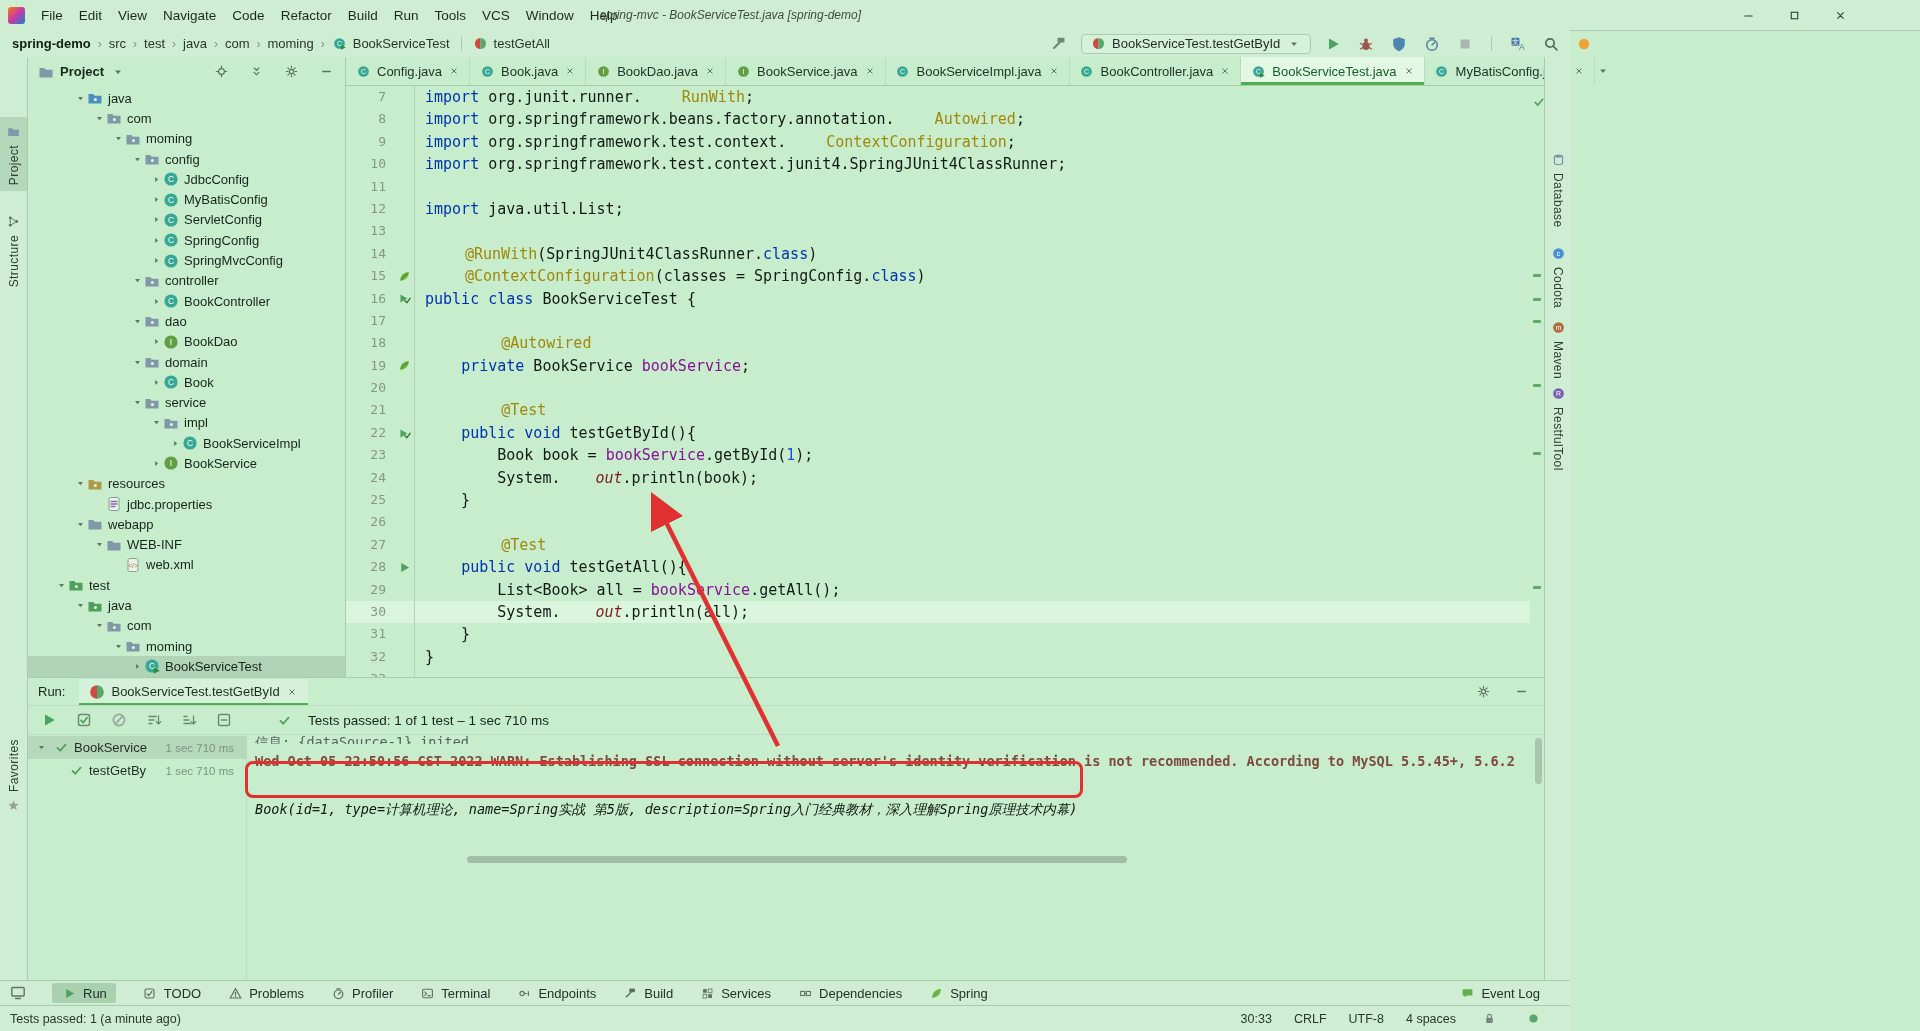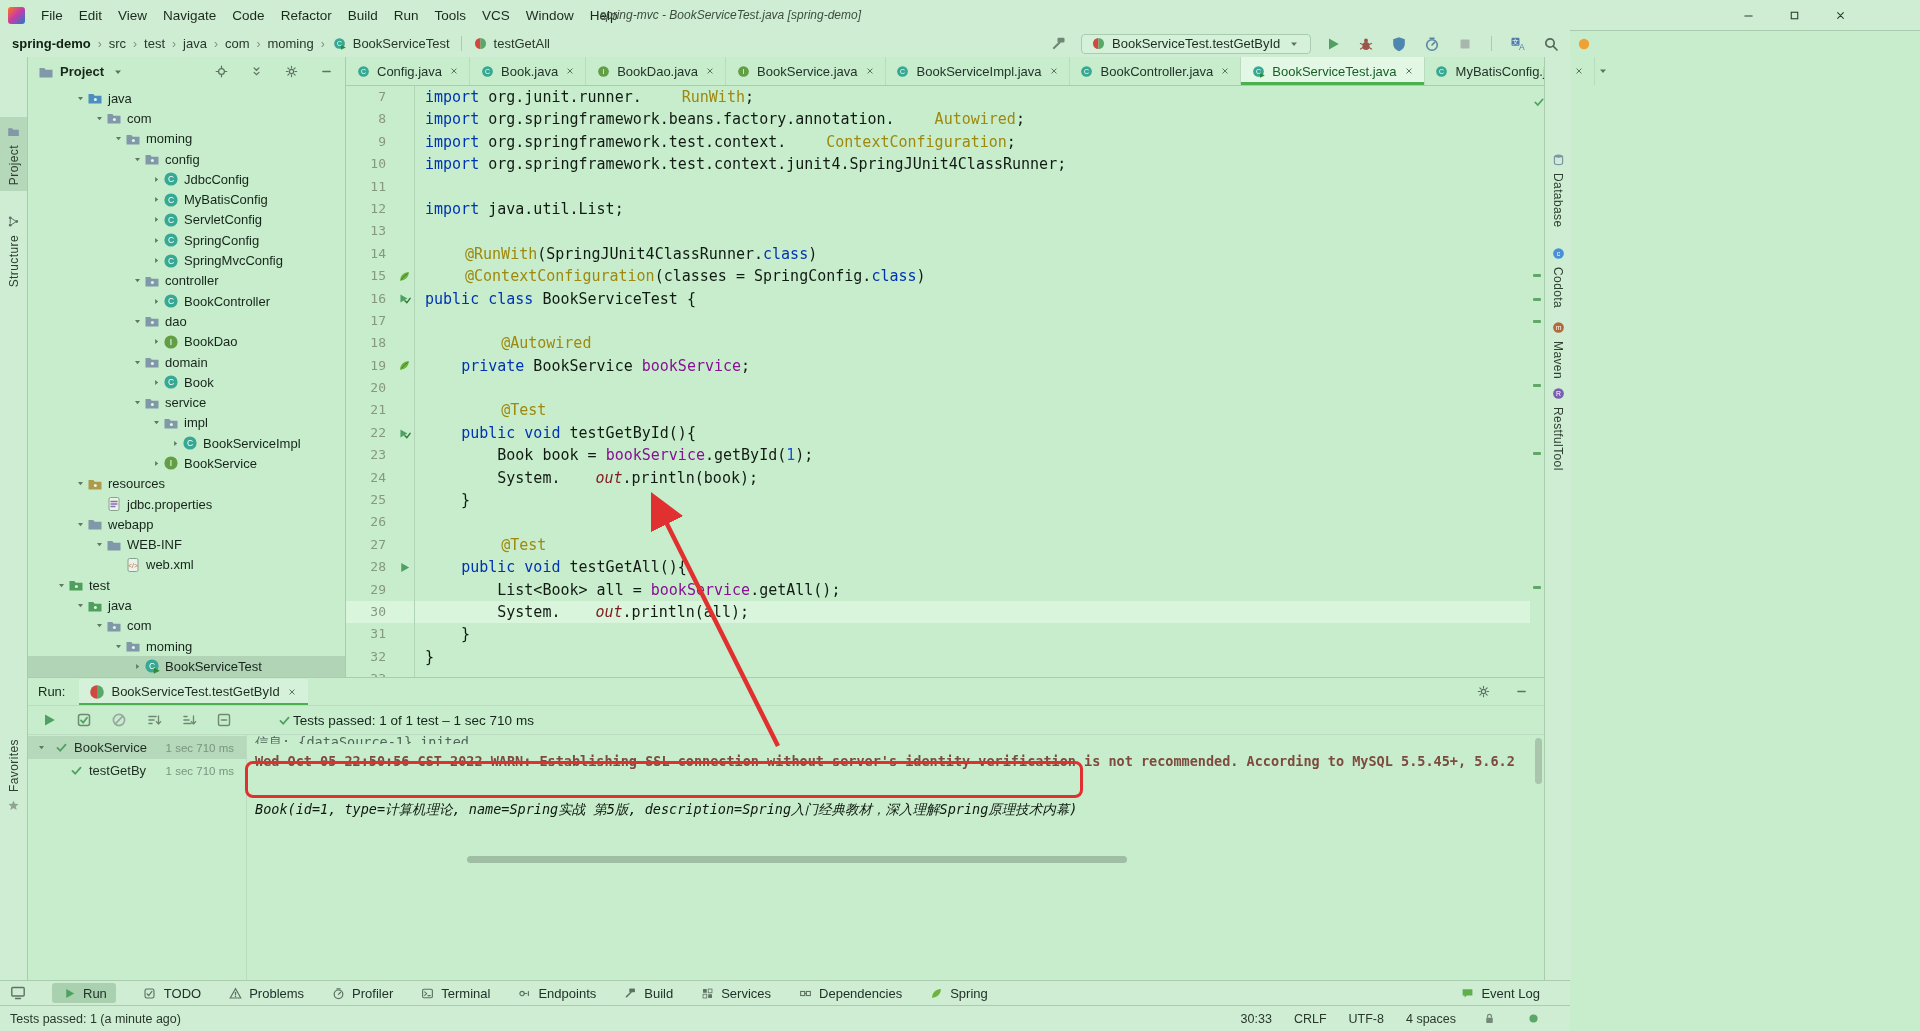--- a/index.html
+++ b/index.html
@@ -71,21 +71,21 @@
   #scrollcol{position:absolute;right:0;top:29px;width:14px;bottom:0;}
   .smark{position:absolute;left:3px;width:8px;height:3px;background:#61A868;border-radius:1px;}
 
   
   #run-panel{position:absolute;left:28px;top:677px;width:1516px;height:303px;background:#C7EDCC;border-top:1px solid #A8CCAD;}
   #run-header{height:27px;display:flex;align-items:center;font-size:13px;border-bottom:1px solid #BBDCC0;}
   #run-label{margin-left:10px;color:#17271a;}
   .run-tab{display:flex;align-items:center;gap:6px;margin-left:14px;height:26px;padding:0 10px;background:#D5F1D9;box-shadow:inset 0 -2px 0 #4CAF50;}
   #rh-tools{margin-left:auto;display:flex;gap:16px;margin-right:12px;}
   #run-toolbar{height:28px;display:flex;align-items:center;gap:13px;padding-left:10px;border-bottom:1px solid #BBDCC0;}
-  .tstat{display:flex;align-items:center;gap:1px;margin-left:28px;font-size:13.5px;color:#16261a;}
+  .tstat{display:flex;align-items:center;gap:16px;margin-left:28px;font-size:13.5px;color:#16261a;}
   #run-body{position:absolute;left:0;top:56px;right:0;bottom:0;display:flex;}
   #test-tree{width:218px;flex:none;border-right:1px solid #BBDCC0;padding-top:2px;}
   .rrow{height:23px;display:flex;align-items:center;font-size:13px;gap:5px;padding-left:6px;}
   .rrow.sel{background:#B6D8BB;}
   .rrow .time{margin-left:auto;padding-right:12px;color:#79957E;font-size:11.5px;}
   .rrow.child{padding-left:40px;}
   #console{position:relative;flex:1;overflow:hidden;font-family:"DejaVu Sans Mono","Liberation Mono",monospace;font-size:13.5px;padding-left:8px;}
   .c0{line-height:16px;height:10px;margin-top:0;overflow:hidden;color:#51645a;}
   .c1{margin-top:7px;line-height:20px;color:#7E4A3E;font-weight:bold;white-space:nowrap;}
   .c2{margin-top:28px;line-height:20px;color:#10190f;white-space:nowrap;font-style:italic;}

